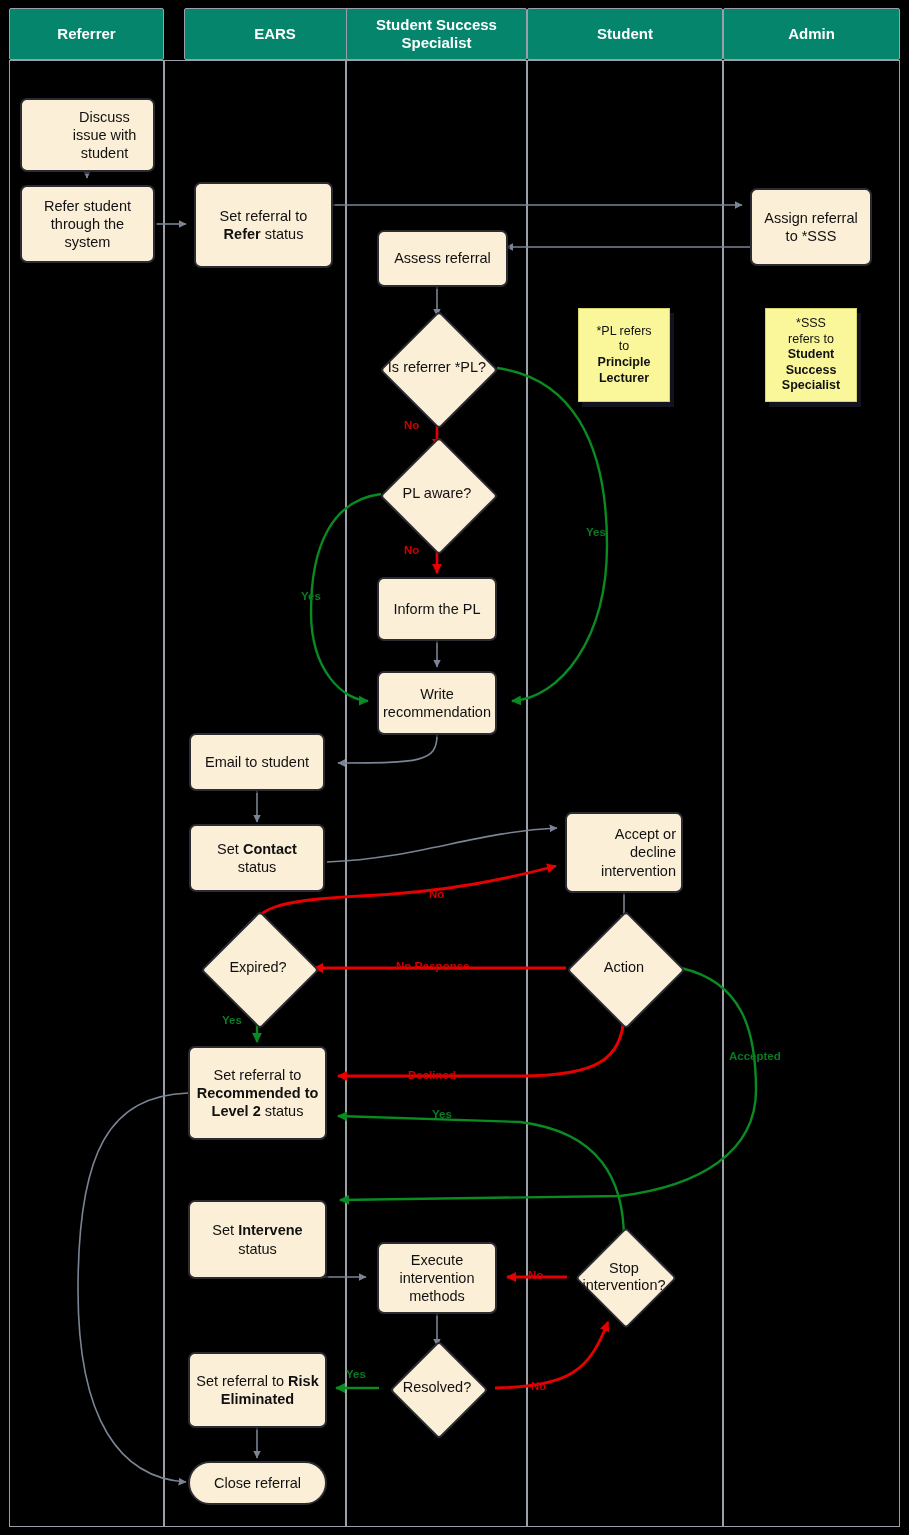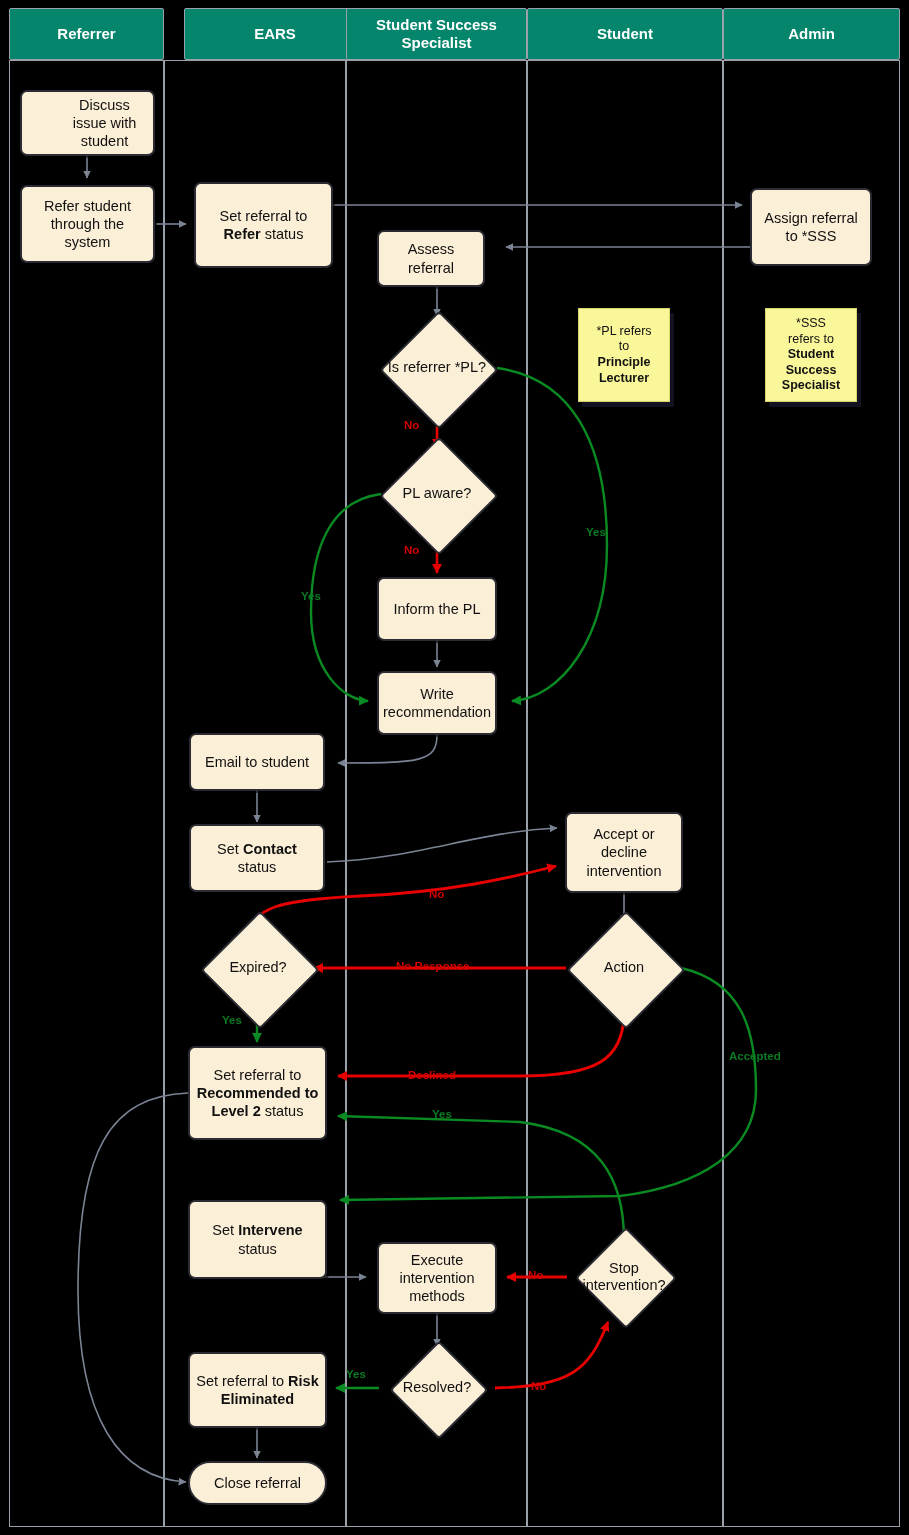--- a/index.html
+++ b/index.html
@@ -187,37 +187,37 @@
       <path d="M495,1388 C572,1386 589,1370 608,1322" stroke="#e60000" stroke-width="2.8" marker-end="url(#ah-red)"></path>
        set risk eliminated --&gt;
       <path d="M379,1388 L336,1388" stroke="#0a8a22" stroke-width="2.4" marker-end="url(#ah-green)"></path>
       
       <path d="M257,1428 L257,1458" stroke="#7b8494" stroke-width="1.6" marker-end="url(#ah-gray)"></path>
       
       <path d="M188,1093 C110,1096 78,1150 78,1290 C78,1420 120,1478 186,1482" stroke="#7b8494" stroke-width="1.6" marker-end="url(#ah-gray)"></path>
     </g>
   </svg>
 
-  <div class="node" style="left:20px;top:90px;width:135px;height:66px;padding-left:39px;">
+  <div class="node" style="left:20px;top:98px;width:135px;height:74px;padding-left:39px;">
     <span>Discuss issue with student</span>
   </div>
 
   <div class="node" style="left:20px;top:185px;width:135px;height:78px;">
     <span>Refer student through the system</span>
   </div>
 
   <div class="node" style="left:194px;top:182px;width:139px;height:86px;">
     <span><span>Set referral to </span><b>Refer</b><span> status</span></span>
   </div>
 
   <div class="node" style="left:750px;top:188px;width:122px;height:78px;">
     <span>Assign referral to *SSS</span>
   </div>
 
-  <div class="node" style="left:377px;top:230px;width:108px;height:57px;">
+  <div class="node" style="left:377px;top:230px;width:131px;height:57px;">
     <span>Assess referral</span>
   </div>
 
   <div class="diamond" style="left:383px;top:322px;width:108px;height:92px;">
     <div class="shape" style="left:14px;top:6px;width:80px;height:80px;"></div>
     <div class="dlabel">Is referrer *PL?</div>
   </div>
 
   <div class="diamond" style="left:383px;top:448px;width:108px;height:92px;">
     <div class="shape" style="left:14px;top:6px;width:80px;height:80px;"></div>
@@ -233,21 +233,21 @@
   </div>
 
   <div class="node" style="left:189px;top:733px;width:136px;height:58px;">
     <span>Email to student</span>
   </div>
 
   <div class="node" style="left:189px;top:824px;width:136px;height:68px;">
     <span><span>Set </span><b>Contact</b><span> status</span></span>
   </div>
 
-  <div class="node" style="left:565px;top:812px;width:118px;height:81px;">
+  <div class="node" style="left:565px;top:812px;width:118px;height:81px;text-align:right;">
     <span>Accept or decline intervention</span>
   </div>
 
   <div class="diamond" style="left:198px;top:922px;width:120px;height:92px;">
     <div class="shape" style="left:20px;top:6px;width:80px;height:80px;"></div>
     <div class="dlabel">Expired?</div>
   </div>
 
   <div class="diamond" style="left:564px;top:922px;width:120px;height:92px;">
     <div class="shape" style="left:20px;top:6px;width:80px;height:80px;"></div>

